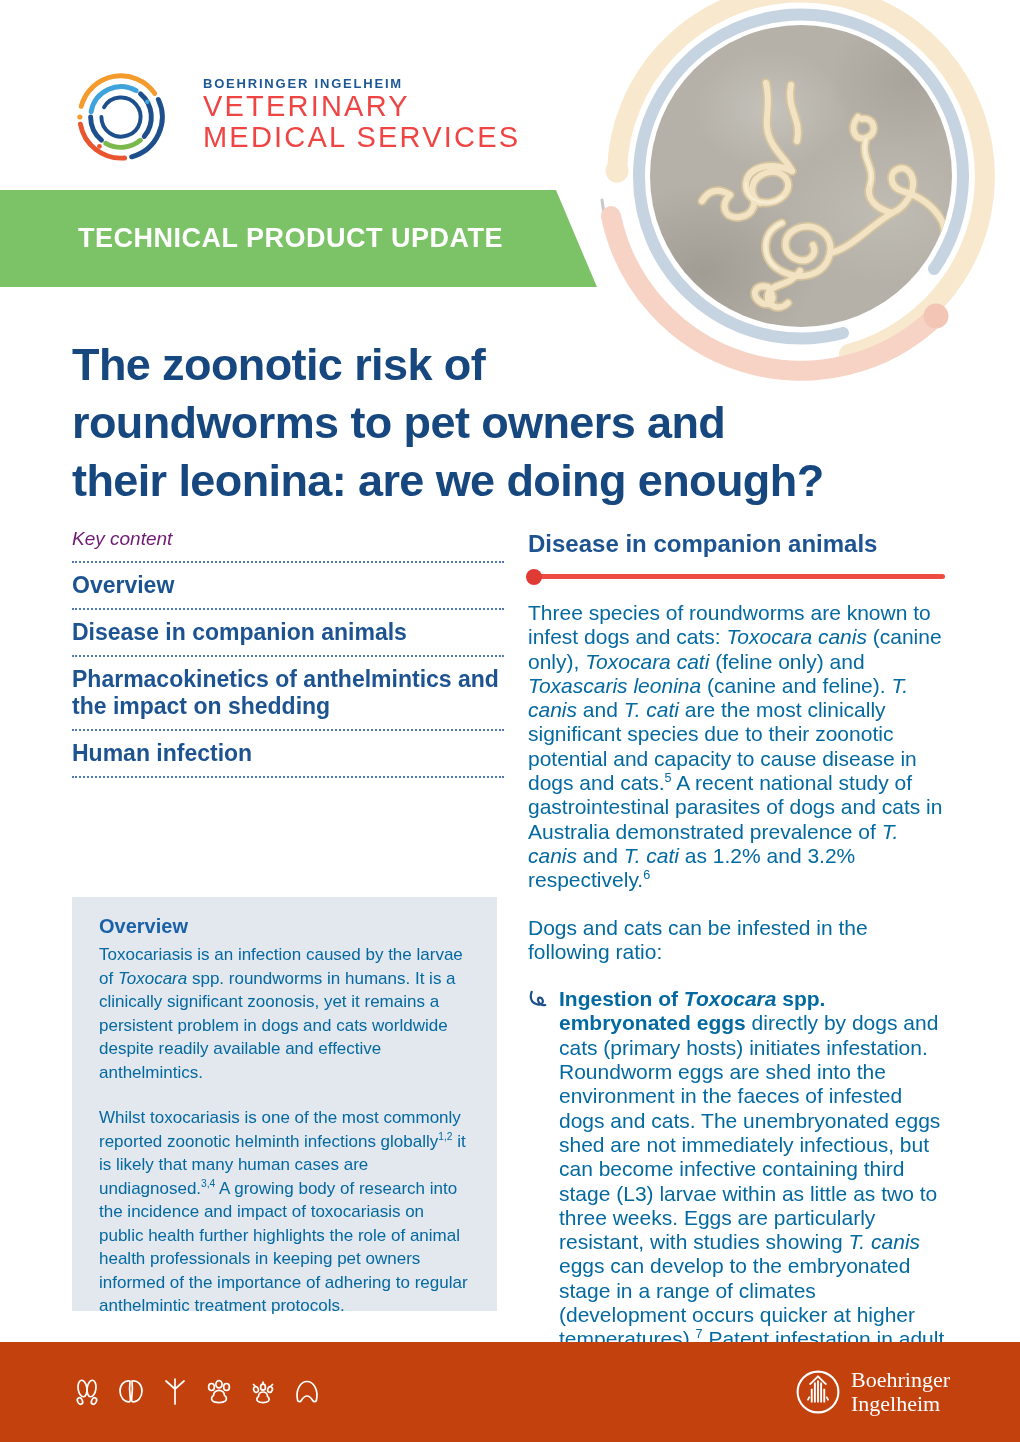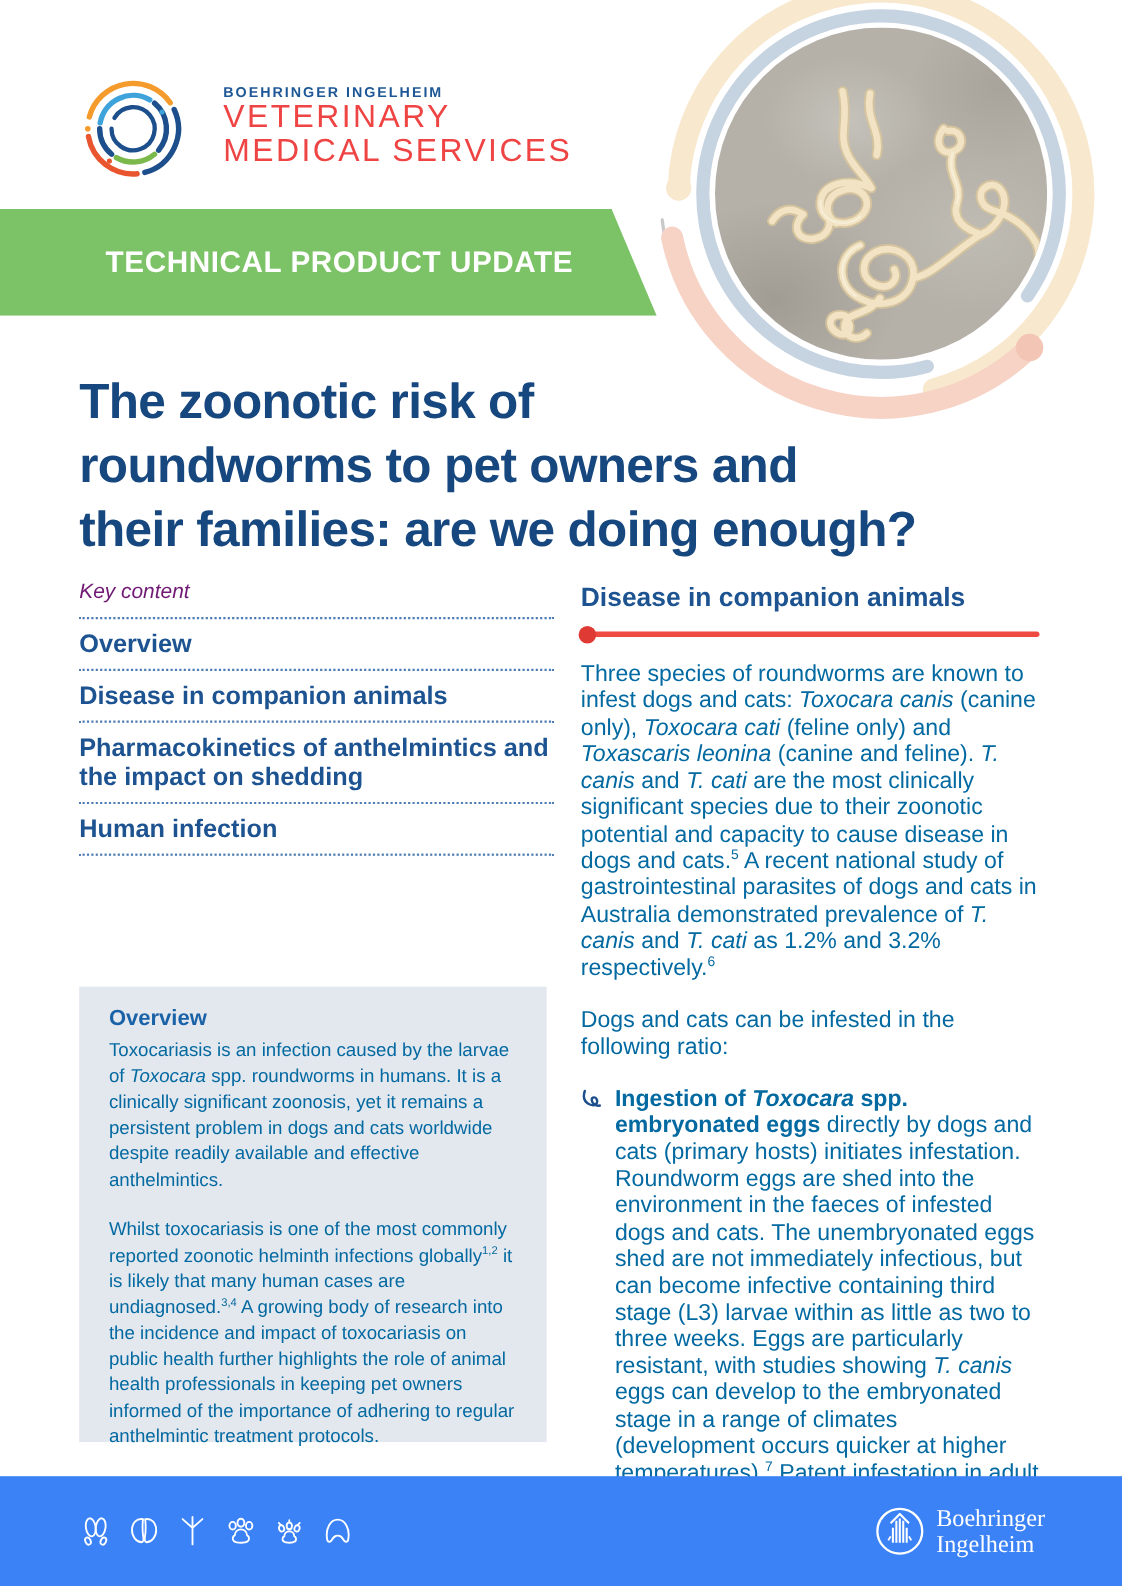--- a/index.html
+++ b/index.html
@@ -10,21 +10,21 @@
   
   .brand{position:absolute;left:72px;top:68px;display:flex;gap:33px;align-items:flex-start;}
   .brand-emblem{width:98px;height:98px;}
   .brand-text{padding-top:8px;}
   .brand-company{font-size:13px;font-weight:bold;letter-spacing:1.8px;color:#1d5795;}
   .brand-div{font-size:29px;font-weight:400;letter-spacing:2.2px;color:#ef4444;margin-top:0;line-height:31px;}
 
   
   .banner{position:absolute;left:0;top:190px;width:600px;height:97px;z-index:3;}
   .banner svg{position:absolute;left:0;top:0;}
-  .banner-label{position:absolute;left:96px;top:0;height:97px;display:flex;align-items:center;
+  .banner-label{position:absolute;left:78px;top:0;height:97px;display:flex;align-items:center;
                 color:#fff;font-size:27px;font-weight:bold;letter-spacing:.5px;}
 
   
   .deco{position:absolute;left:560px;top:0;width:460px;height:400px;z-index:1;}
   .photo{position:absolute;left:650px;top:25px;width:302px;height:302px;border-radius:50%;overflow:hidden;z-index:2;
          background-color:#b5b1a8;
          background-image:
            radial-gradient(110px 85px at 40% 28%, rgba(255,255,255,.22), transparent 70%),
            radial-gradient(140px 100px at 78% 62%, rgba(255,255,255,.14), transparent 72%),
            radial-gradient(150px 120px at 18% 82%, rgba(80,75,65,.20), transparent 75%),
@@ -55,21 +55,21 @@
   .rcol h2{margin:0 0 16px;font-size:24px;color:#1c5390;}
   .rule{position:relative;height:5px;width:100%;background:#f04b42;border-radius:3px;margin-bottom:22px;}
   .rule::before{content:"";position:absolute;left:-2px;top:-5px;width:16px;height:16px;
                 border-radius:50%;background:#df3a33;}
   .rcol p{margin:0 0 23px;font-size:21px;line-height:24.3px;color:#0369a1;}
   .bullet{display:flex;gap:11px;}
   .bullet-icon{flex:0 0 20px;padding-top:2px;}
   .bullet p{margin:0;}
 
   
-  .footer{position:absolute;left:0;top:1342px;width:1020px;height:100px;background:#3b82f6;
+  .footer{position:absolute;left:0;top:1342px;width:1020px;height:100px;background:#c2410c;
           box-sizing:border-box;padding:0 70px;display:flex;align-items:center;justify-content:space-between;}
   .tracks{display:flex;gap:10px;align-items:center;}
   .bi-logo{display:flex;gap:10px;align-items:center;}
   .bi-name{font-family:"Liberation Serif", serif;color:#fff;font-size:22px;line-height:24px;}
 </style>
 </head>
 <body>
 
 <div>
 
@@ -148,21 +148,21 @@
   <div class="banner">
     <svg width="600" height="97" viewBox="0 0 600 97">
       <path d="M0,0 L556,0 Q577,50 597,97 L0,97 Z" fill="#7cc266"></path>
     </svg>
     <span class="banner-label">TECHNICAL PRODUCT UPDATE</span>
   </div>
 
   <h1 class="title" style="margin:0;">
     <span>The zoonotic risk of</span>
     <span>roundworms to pet owners and</span>
-    <span>their families: are we doing enough?</span>
+    <span>their leonina: are we doing enough?</span>
   </h1>
 
   <section class="key">
     <div class="key-heading">Key content</div>
     <ul>
       <li>Overview</li>
       <li>Disease in companion animals</li>
       <li>Pharmacokinetics of anthelmintics and the impact on shedding</li>
       <li>Human infection</li>
     </ul>

